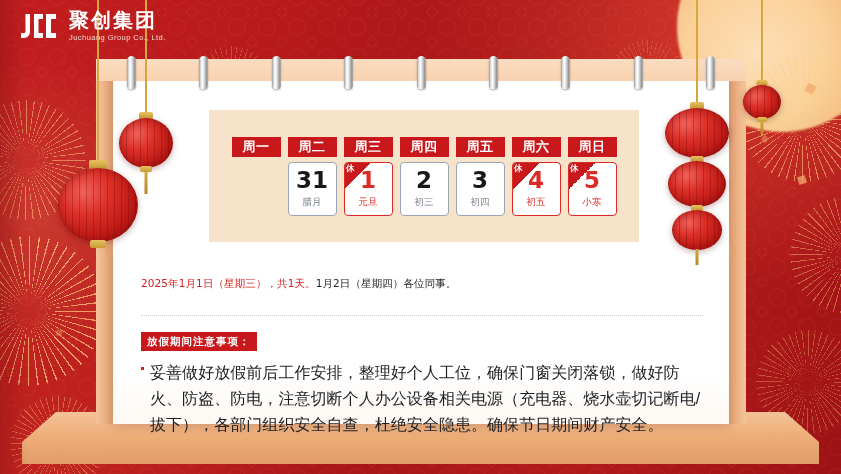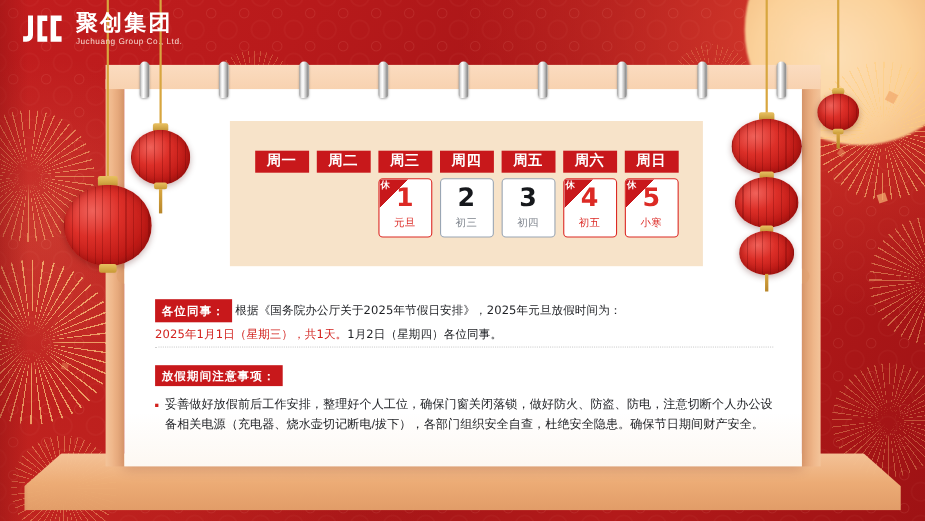--- a/index.html
+++ b/index.html
@@ -153,21 +153,21 @@
   .l2{font-size:10.5px;line-height:1.65;margin-top:3px;letter-spacing:.1px;
     font-family:"DejaVu Sans","Liberation Sans",sans-serif;color:#1d1f23;}
   .red{color:#d2211d;}
   .divider{
     position:absolute;left:28px;top:243px;width:562px;height:0;
     border-top:1.5px dotted #cfcfcf;
   }
   .sec2{position:absolute;left:28px;top:260px;width:570px;}
   .bullets{margin:9px 0 0 0;padding:0;list-style:none;}
   .bullets li{
-    position:relative;padding-left:9px;font-size:11px;line-height:1.62;color:#1d1f23;
+    position:relative;padding-left:9px;font-size:16px;line-height:1.62;color:#1d1f23;
     margin-bottom:2px;letter-spacing:.05px;
     font-family:Liberation Sans, sans-serif;
   }
   .bullets li::before{
     content:"";position:absolute;left:0;top:7px;width:3px;height:3px;background:#d2211d;
   }
   .sign{
     position:absolute;right:36px;top:330px;text-align:center;font-size:10px;color:#2a2c30;
     line-height:1.6;font-family:"DejaVu Sans","Liberation Sans",sans-serif;
   }
@@ -254,20 +254,24 @@
 
       <div class="cal">
         <div class="cal-grid">
 
           <div class="cal-col">
             <div class="dow">周一</div>
           </div>
 
           <div class="cal-col">
             <div class="dow">周二</div>
+            <div class="daybox">
+              <div class="dnum">31</div>
+              <div class="dsub">腊月</div>
+            </div>
           </div>
 
           <div class="cal-col">
             <div class="dow">周三</div>
             <div class="daybox off">
               <div class="rest">
                   <span>休</span>
                 </div>
               <div class="dnum">1</div>
               <div class="dsub">元旦</div>
@@ -309,24 +313,20 @@
                 </div>
               <div class="dnum">5</div>
               <div class="dsub">小寒</div>
             </div>
           </div>
 
         </div>
       </div>
 
       <div class="sec1">
-        <div class="l1">
-          <span class="tag">各位同事：</span>
-          <span>根据《国务院办公厅关于2025年节假日安排》，2025年元旦放假时间为：</span>
-        </div>
         <div class="l2">
           <span class="red">2025年1月1日（星期三），共1天。</span><span>1月2日（星期四）各位同事。</span>
         </div>
       </div>
 
       <div class="divider"></div>
 
       <div class="sec2">
         <span class="tag">放假期间注意事项：</span>
         <ul class="bullets">

